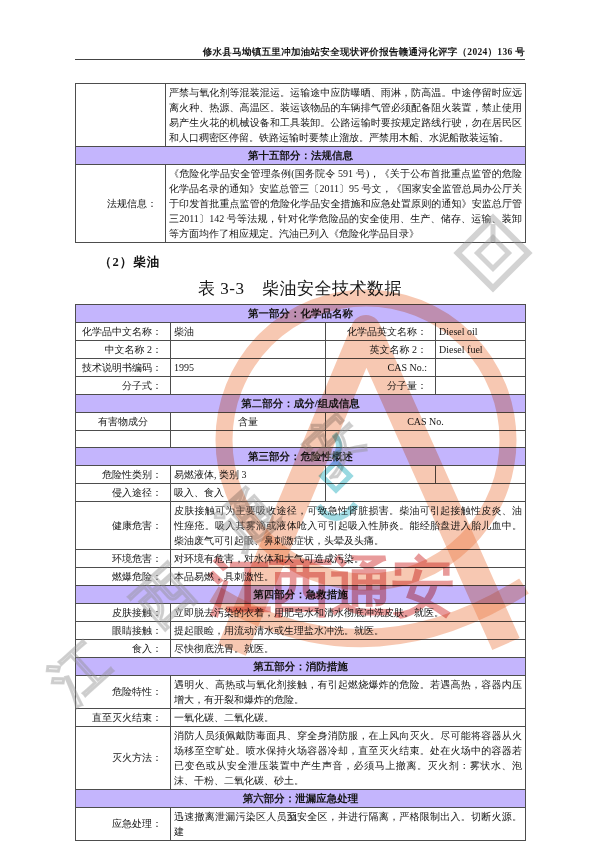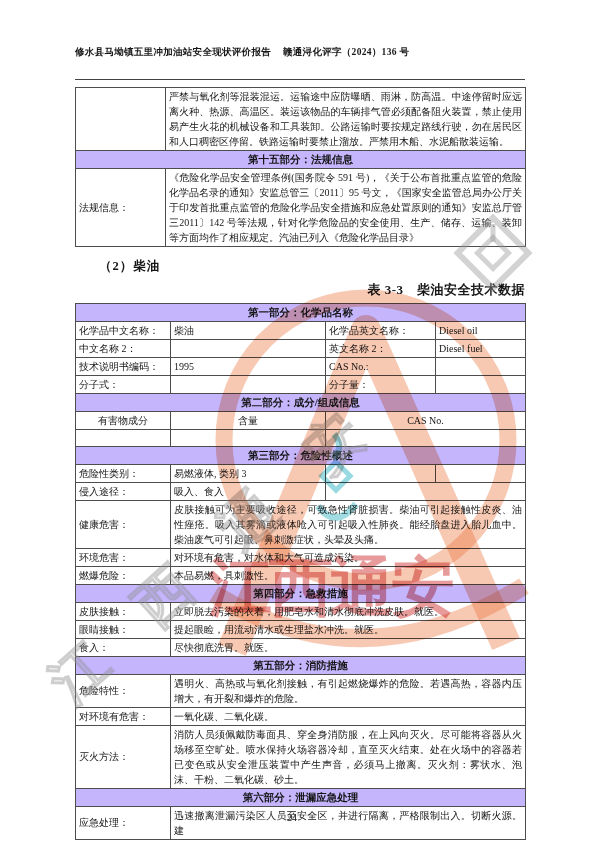--- a/index.html
+++ b/index.html
@@ -9,50 +9,50 @@
     background:#ffffff;
     font-family:"Liberation Serif","DejaVu Serif",serif;
     color:#161616;
     position:relative;
     overflow:hidden;
   }
   .content { position:absolute; left:75px; top:46px; width:450px; z-index:1; }
 
   
   .pg-header {
-    display:flex; justify-content:flex-start; align-items:flex-end;
+    display:flex; justify-content:flex-end; align-items:flex-end;
     font-size:9.5px; font-weight:bold; letter-spacing:0.3px;
-    border-bottom:1px solid #444; padding-bottom:20px;gap:12px;
+    border-bottom:1px solid #444; padding-bottom:0;
   }
 
   
   table { width:450px; border-collapse:collapse; table-layout:fixed; }
   td {
     border:1px solid #4d4d4d;
     font-size:10px; line-height:15px;
     padding:1px 3px;
     vertical-align:middle;
     word-break:break-all;
   }
   td.sec {
     text-align:center; font-weight:bold; background:#c4b5fd;
     font-size:10.5px; height:17px; padding:1px 2px;
   }
-  td.lbl { text-align:left; padding-right:8px; }
+  td.lbl { text-align:right; padding-right:8px; }
   td.ctr { text-align:center; }
   td.val { text-align:justify; }
   td.empty { height:16.5px; }
-  .t1 { margin-top:7px; }
+  .t1 { margin-top:23px; }
 
   .sub-heading {
     font-weight:bold; font-size:12.5px;
     margin:11px 0 4px 24px; letter-spacing:1px;
   }
   .tbl-title {
-    text-align:right; font-weight:bold; font-size:13px;
+    text-align:center; font-weight:normal; font-size:17px;
     margin:6px 0 4px 0; letter-spacing:0.5px;
   }
 
   .page-number {
     position:absolute; left:0; right:16px; top:812px;
     text-align:center; font-size:10px; z-index:1;
   }
 
   
   .wm { position:absolute; pointer-events:none; }
@@ -204,21 +204,21 @@
     </tr>
 
     <tr>
           <td class="sec" colspan="4">第五部分：消防措施</td>
         </tr>
     <tr>
       <td class="lbl">危险特性：</td>
       <td class="val" colspan="3">遇明火、高热或与氧化剂接触，有引起燃烧爆炸的危险。若遇高热，容器内压增大，有开裂和爆炸的危险。</td>
     </tr>
     <tr>
-      <td class="lbl">对环境有危害：</td>
+      <td class="lbl">直至灭火结束：</td>
       <td class="val" colspan="3">一氧化碳、二氧化碳。</td>
     </tr>
     <tr>
       <td class="lbl">灭火方法：</td>
       <td class="val" colspan="3">消防人员须佩戴防毒面具、穿全身消防服，在上风向灭火。尽可能将容器从火场移至空旷处。喷水保持火场容器冷却，直至灭火结束。处在火场中的容器若已变色或从安全泄压装置中产生声音，必须马上撤离。灭火剂：雾状水、泡沫、干粉、二氧化碳、砂土。</td>
     </tr>
 
     <tr>
           <td class="sec" colspan="4">第六部分：泄漏应急处理</td>
         </tr>

